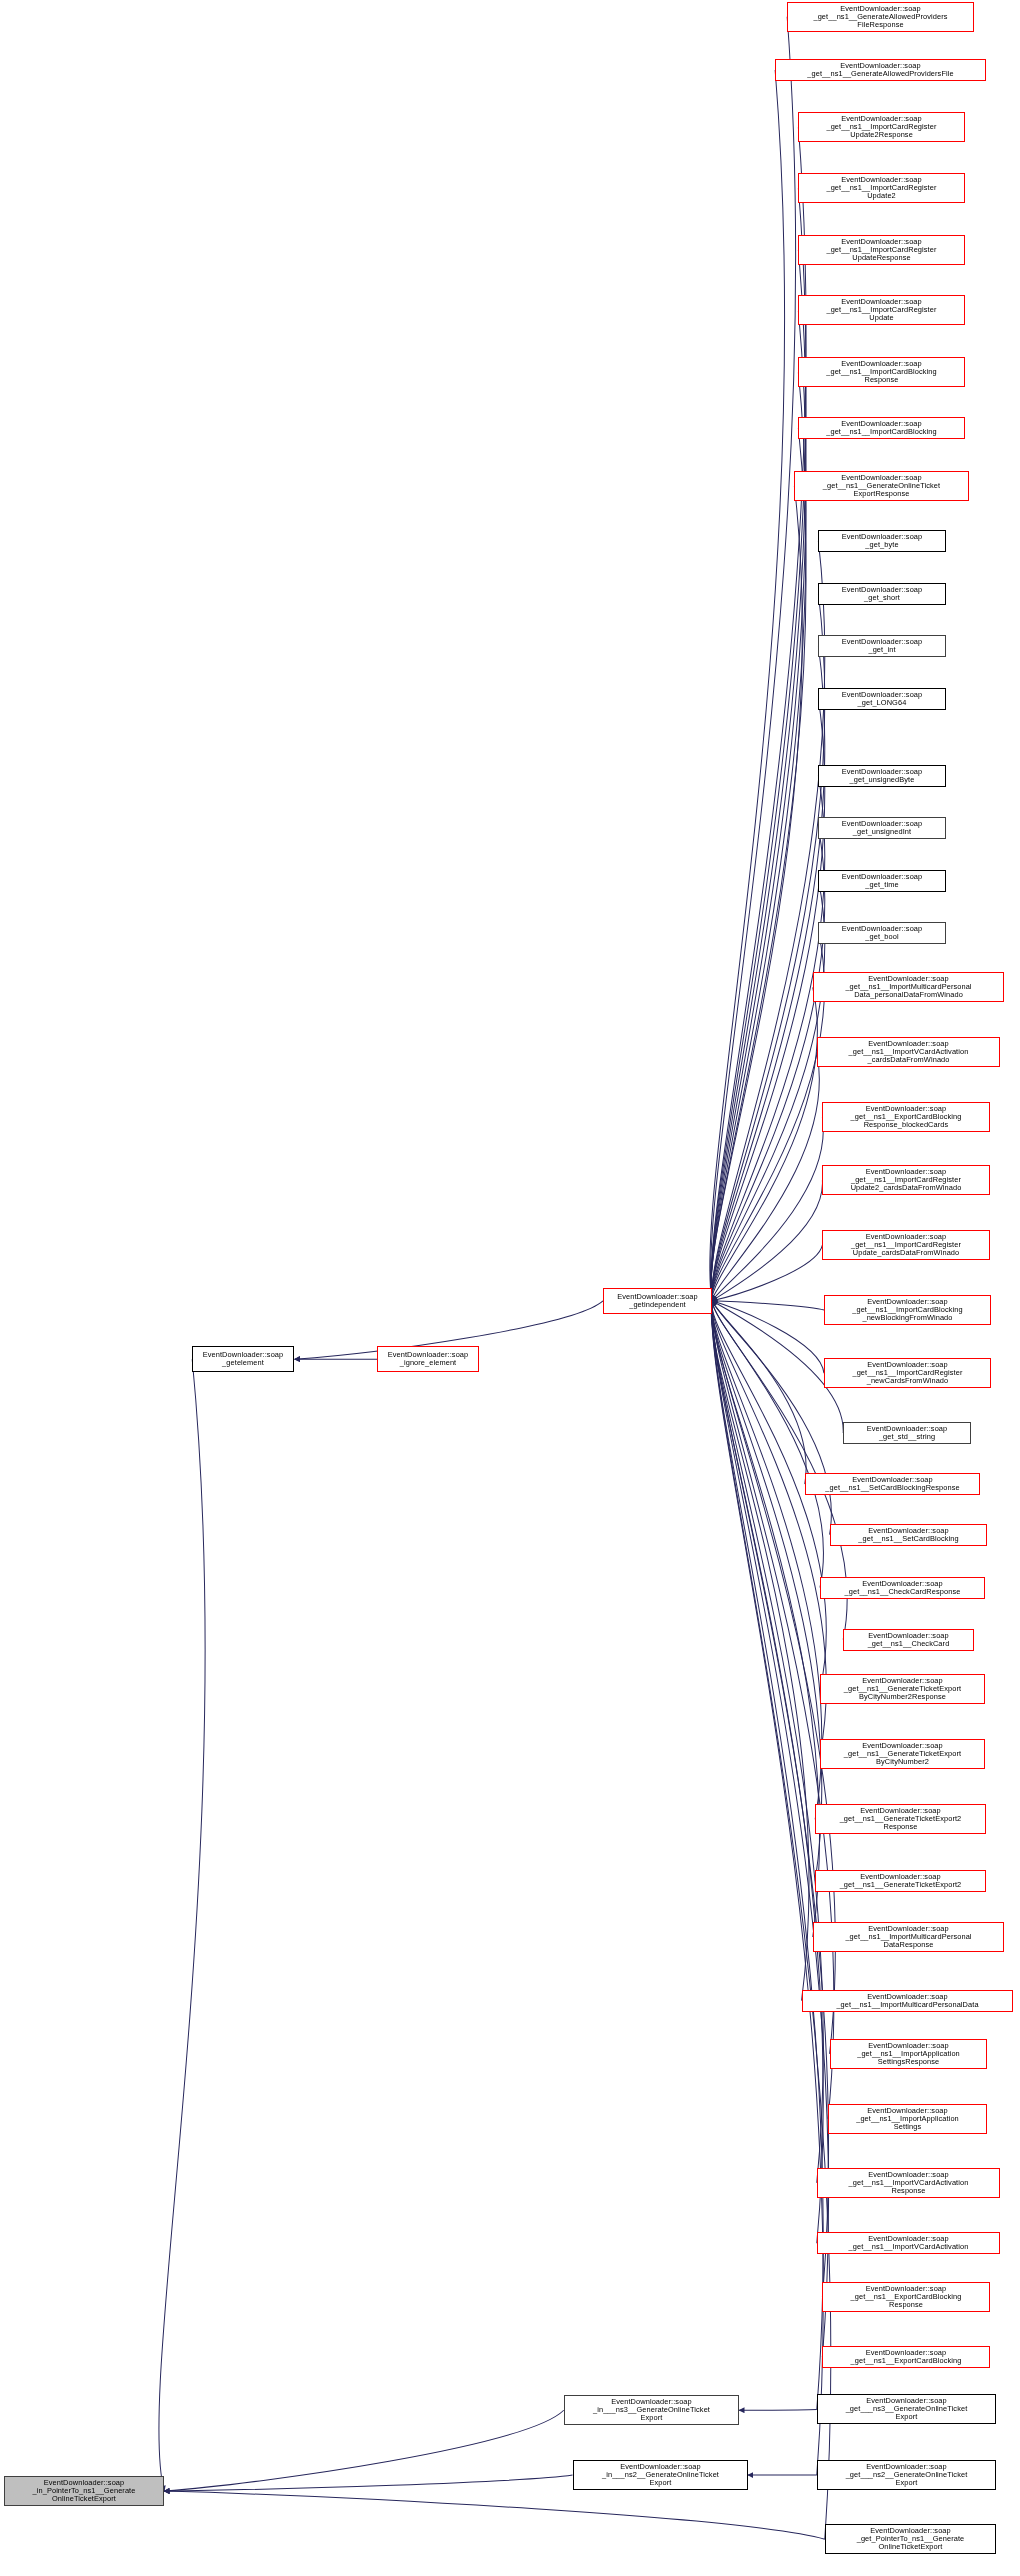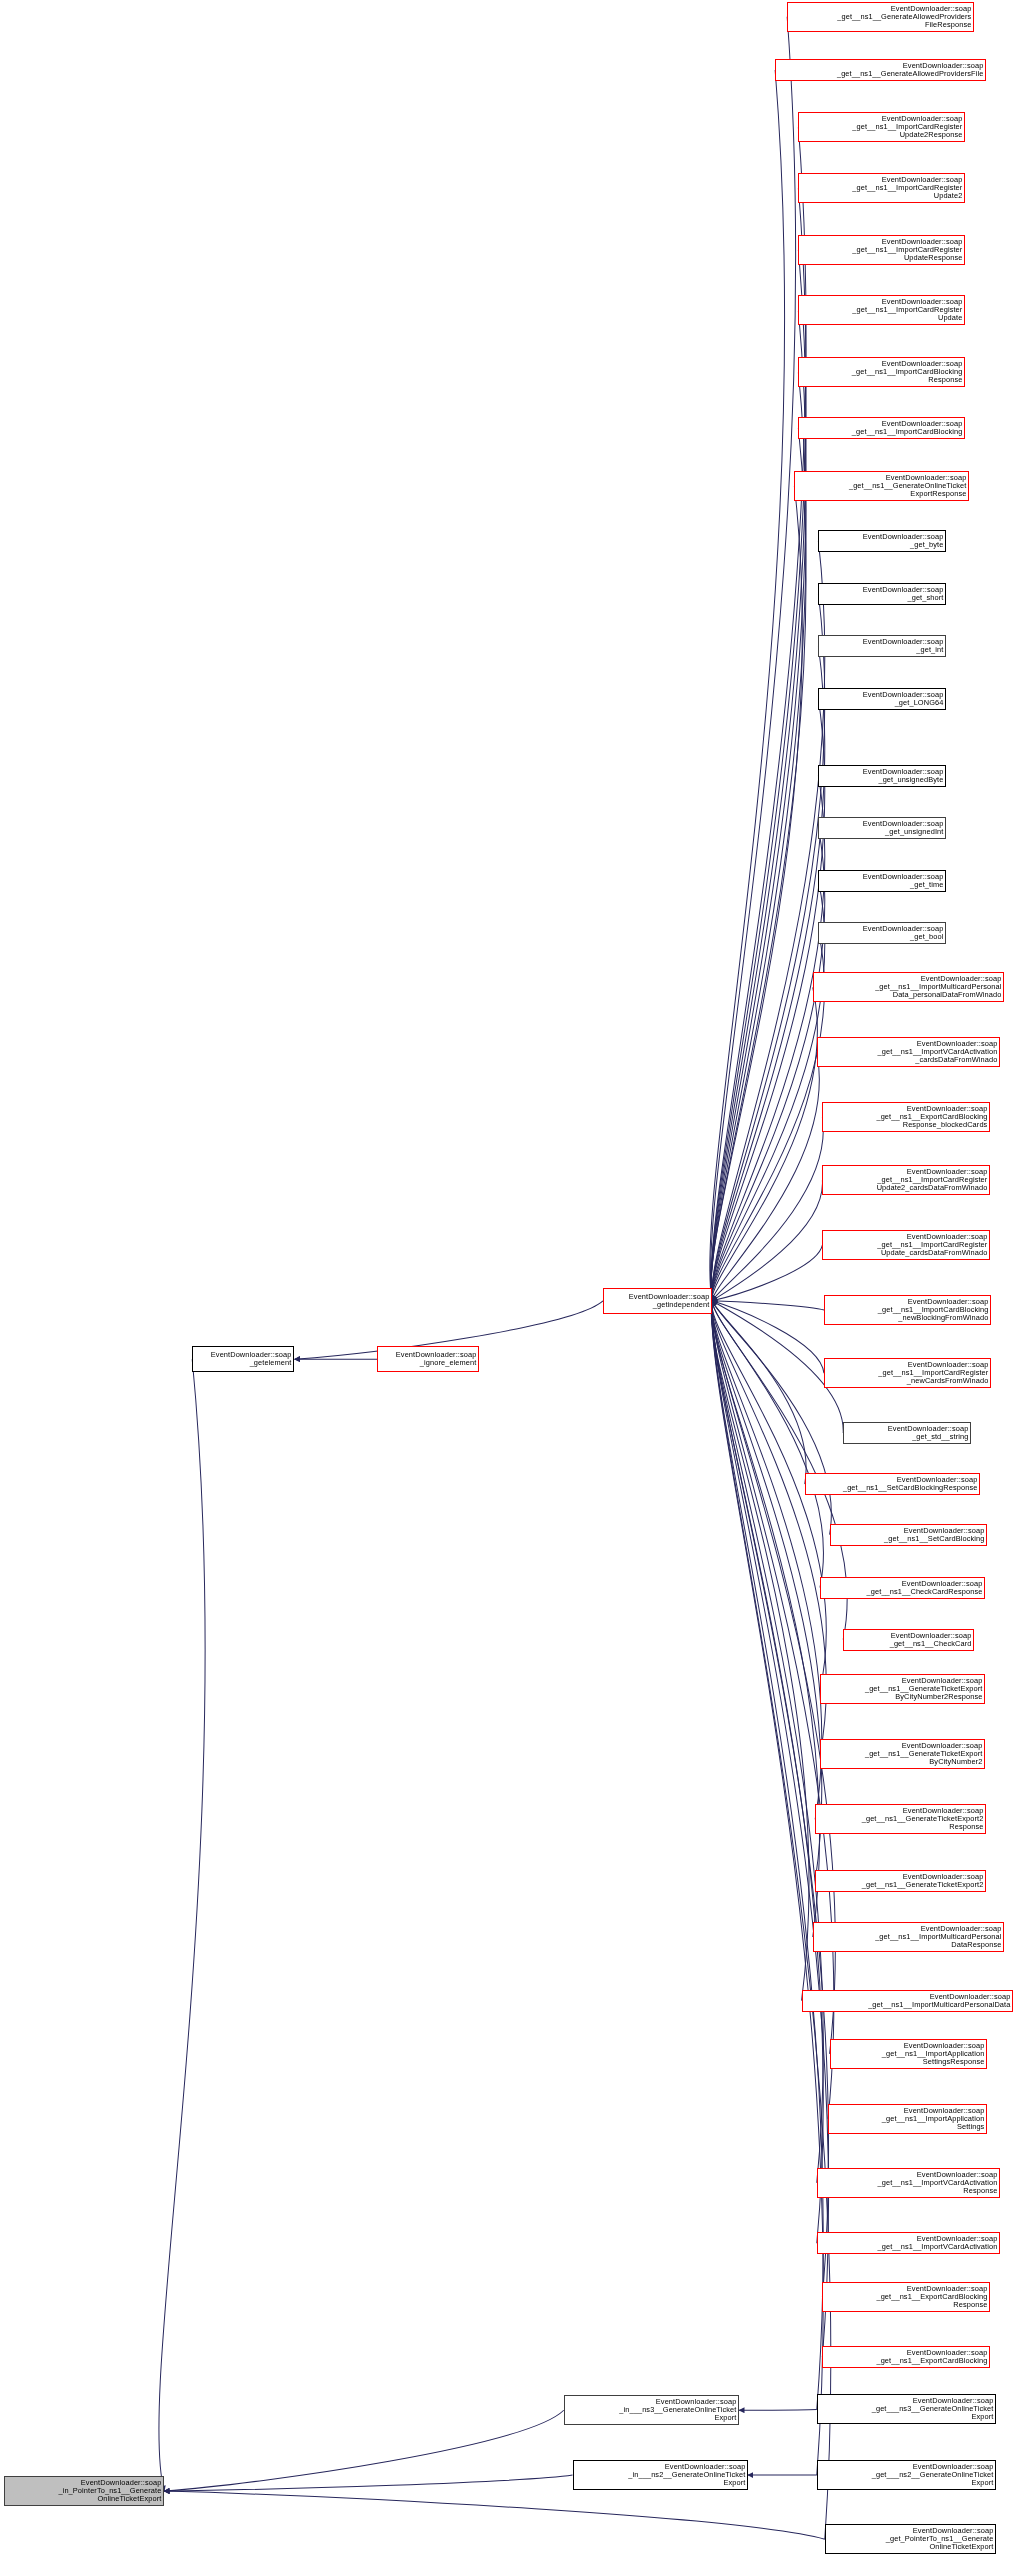--- a/index.html
+++ b/index.html
@@ -1,20 +1,20 @@
 <!DOCTYPE html>
 <html style="font-size:13px"><head>
 <meta charset="utf-8">
 <style>
   html,body{margin:0;padding:0;background:#ffffff;}
   body{font-family:"Liberation Sans","DejaVu Sans",sans-serif;}
   #canvas{position:relative;width:1021px;height:2576px;background:#fff;overflow:hidden;}
   #edges{position:absolute;left:0;top:0;width:1021px;height:2576px;}
   .node{position:absolute;box-sizing:border-box;display:flex;align-items:center;
-        justify-content:center;text-align:right;background:#ffffff;
+        justify-content:center;text-align:center;background:#ffffff;
         border:0.8px solid #000000;line-height:1.06;color:#000;
         font-size:7.4px;letter-spacing:0.1px;padding:0.8px 1.6px;}
   .node .lbl{white-space:pre-line;display:block;width:100%;}
   .node.red{border:0.8px solid #ff0000;}
   .node.thick{border:1.3px solid #404040;}
   .node.current{background:#bfbfbf;border:1.3px solid #404040;}
 </style>
 </head>
 <body>
 

